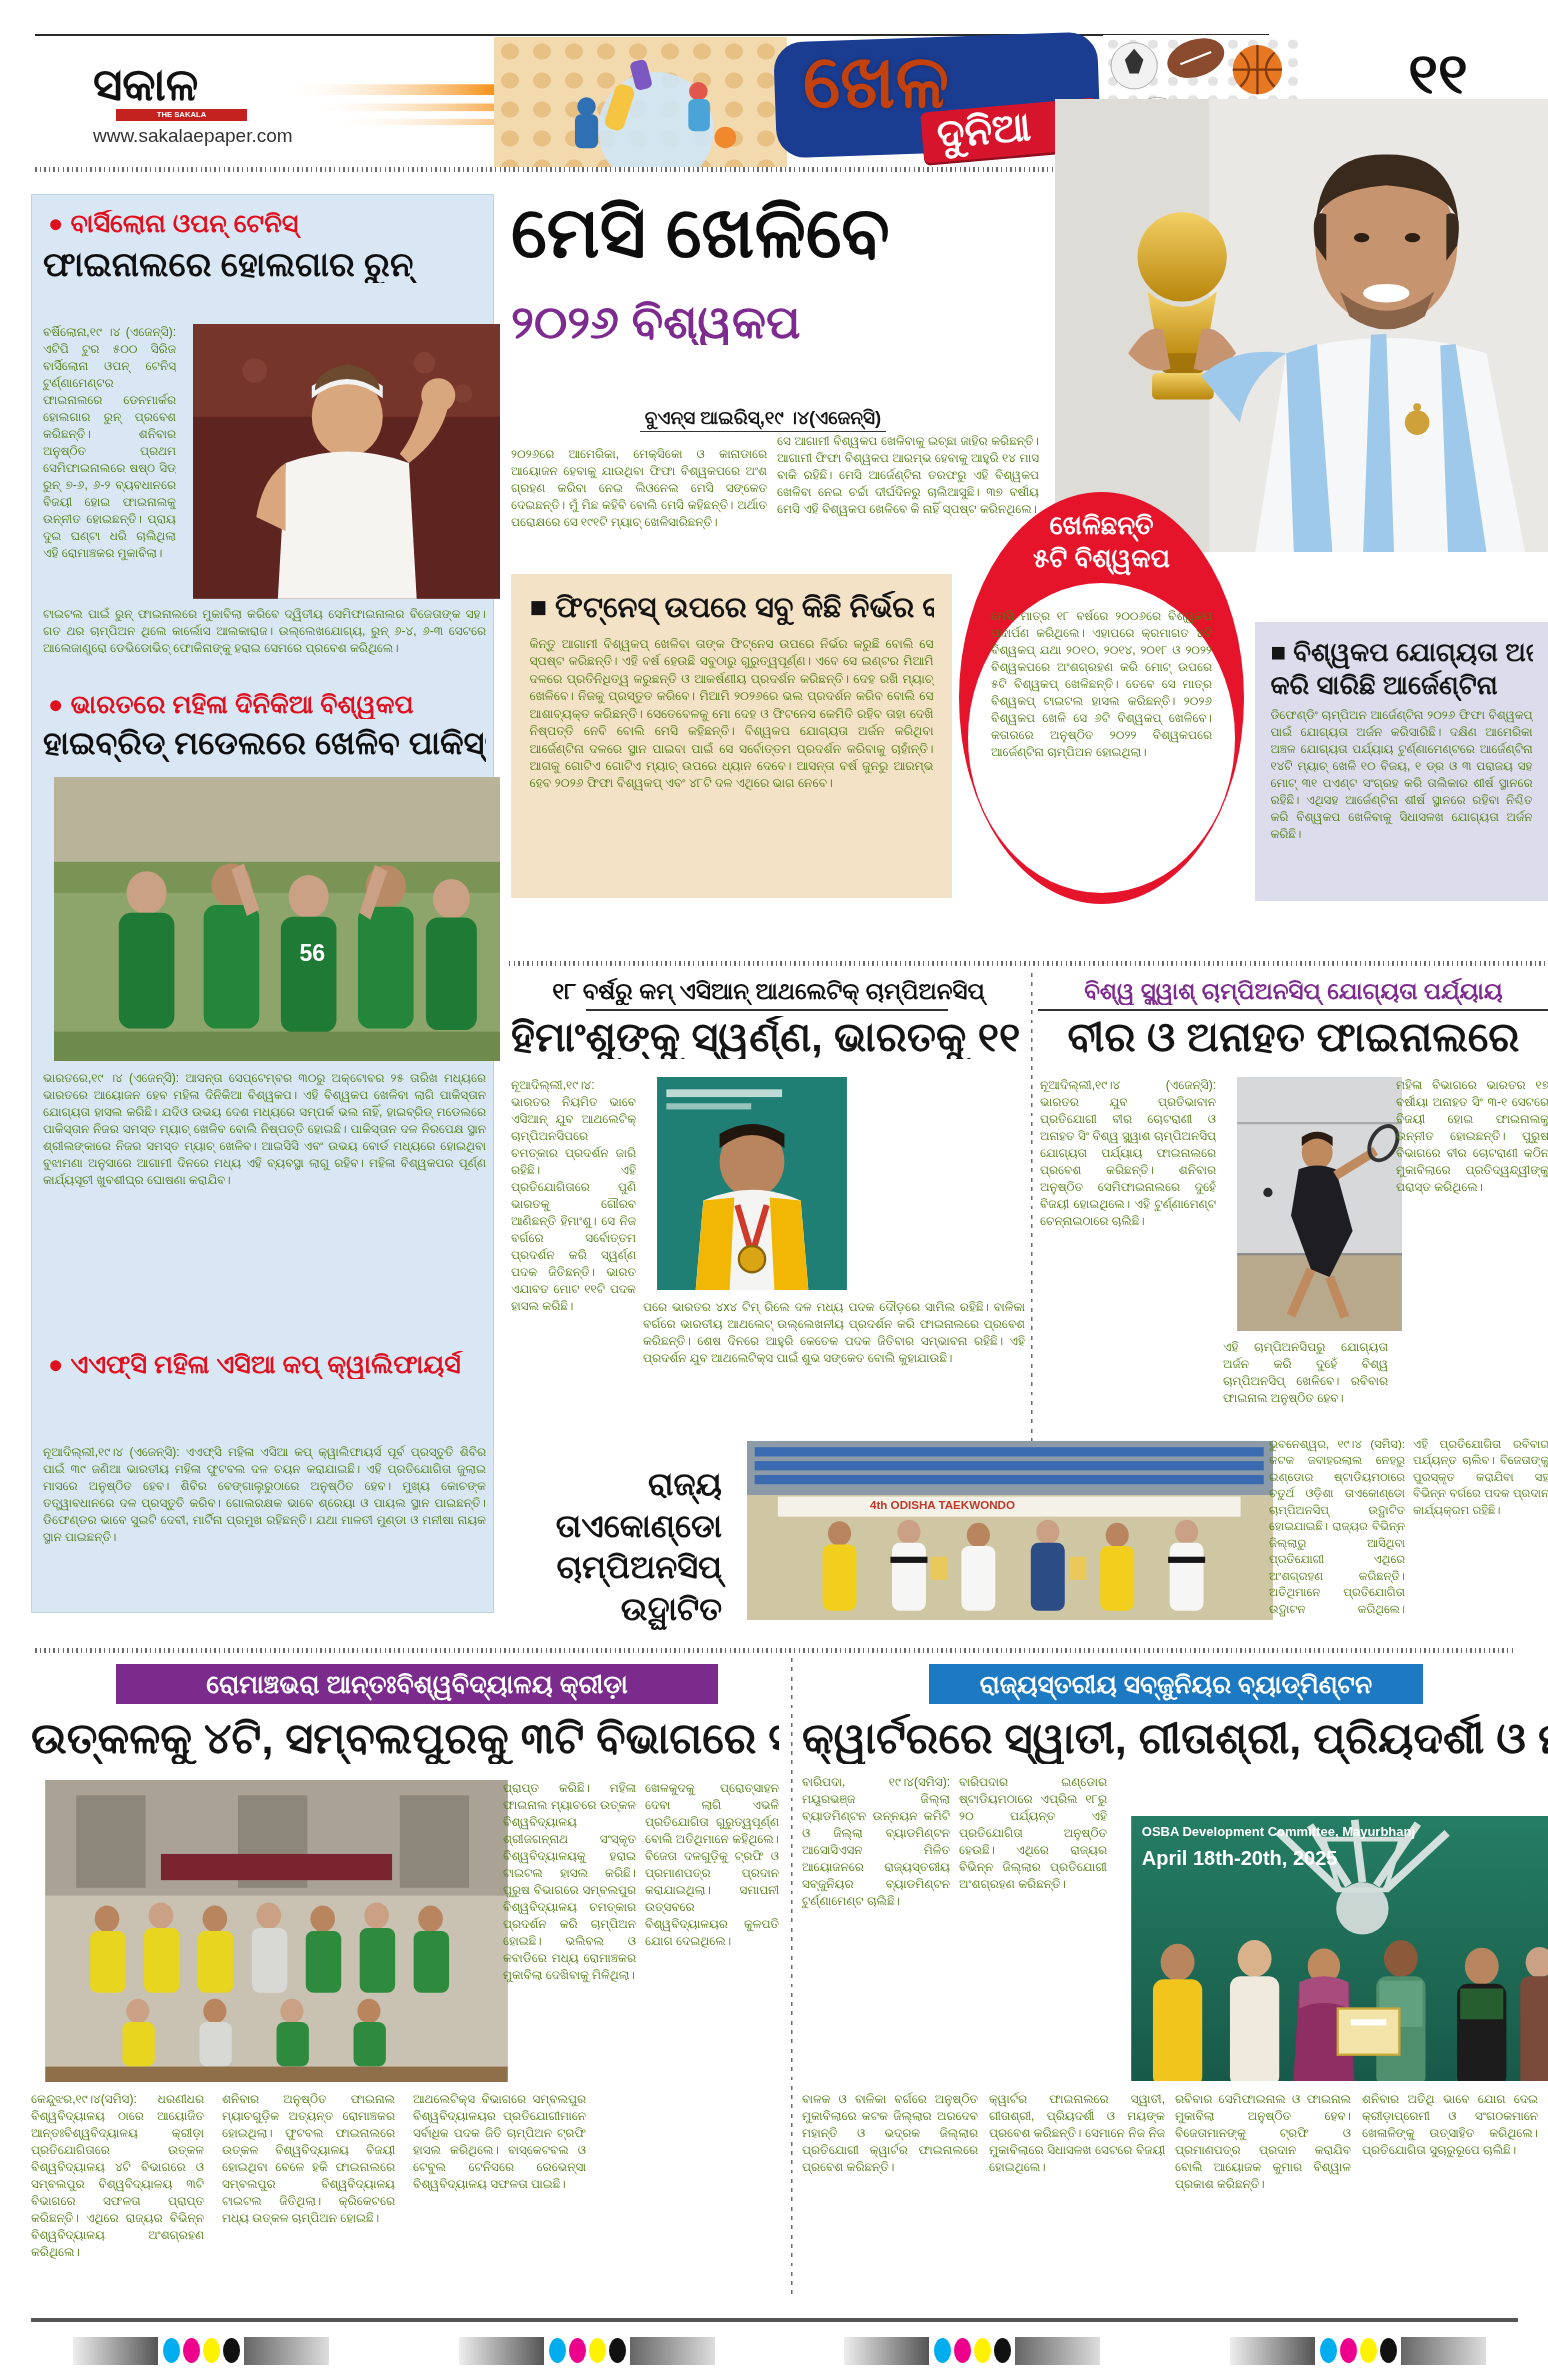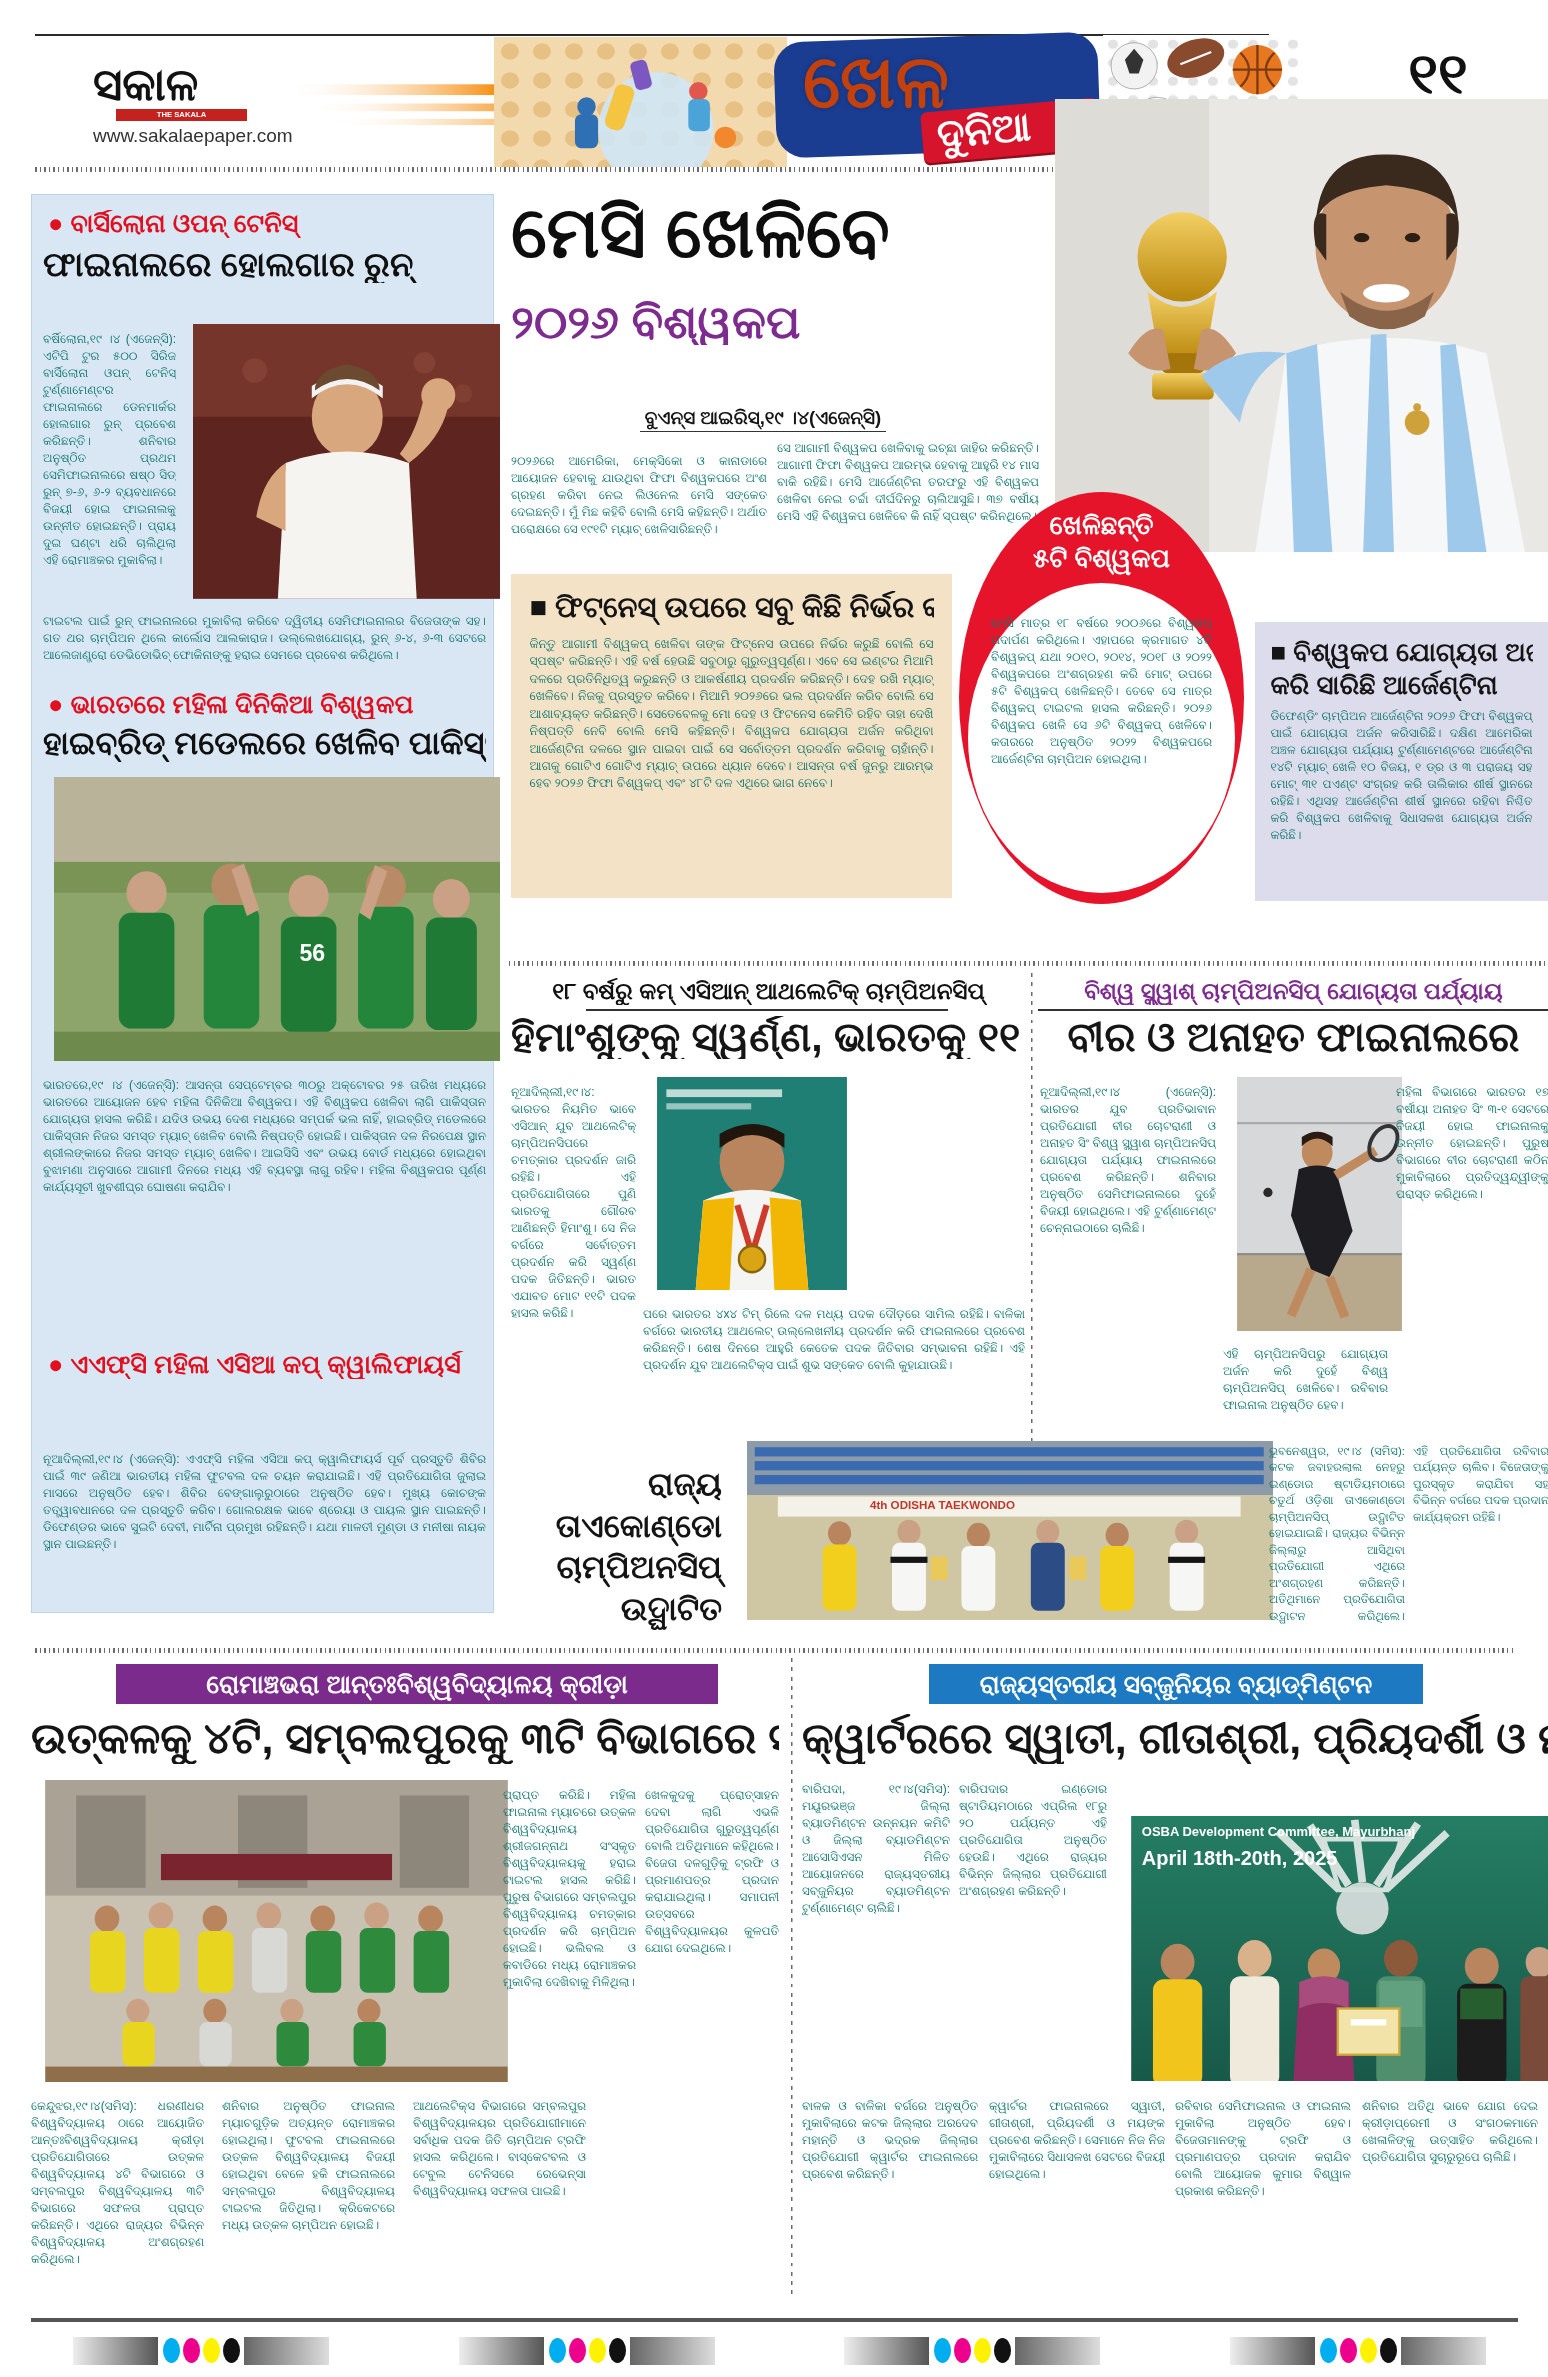--- a/index.html
+++ b/index.html
@@ -8,21 +8,21 @@
   .abs{position:absolute;}
   
   .hairline{background:#2a2a2a;height:2.3px;}
   .dotrule{height:8.5px;background-image:repeating-linear-gradient(90deg,#6a6a6a 0 1.5px,transparent 1.5px 4.6px);
            background-size:100% 55%;background-repeat:no-repeat;background-position:center;}
   .vdots{width:3.1px;background-image:repeating-linear-gradient(180deg,#6a6a6a 0 3.9px,transparent 3.9px 9.3px);
          background-size:1.5px 100%;background-repeat:no-repeat;background-position:center;}
   
   .kicker{font-weight:bold;font-size:25.4px;color:#e0101f;line-height:1.1;white-space:nowrap;overflow:hidden;}
   .h-left{font-weight:bold;font-size:34px;color:#101010;line-height:1.12;white-space:nowrap;overflow:hidden;}
-  .body{font-size:12px;line-height:1.42;text-align:justify;color:#0f766e;overflow:hidden;margin-top:7px;}
+  .body{font-size:12px;line-height:1.42;text-align:justify;color:#4d7c0f;overflow:hidden;}
   .dateline{font-weight:bold;font-size:18.5px;text-align:center;}
   .dateline span{border-bottom:1.5px solid #333;padding:0 4.6px 3.1px;}
   .seckick{font-weight:bold;font-size:23px;text-align:center;white-space:nowrap;overflow:hidden;}
   .sechead{font-weight:bold;font-size:41px;text-align:center;line-height:1.05;white-space:nowrap;overflow:hidden;}
   .banner{color:#fff;font-weight:bold;font-size:25.4px;text-align:center;line-height:40px;white-space:nowrap;overflow:hidden;}
   .bighead{font-weight:bold;font-size:43px;text-align:center;white-space:nowrap;overflow:hidden;}
   
   .photo{overflow:hidden;background:#ccc;margin-left:14px;}
   .photo svg{display:block;}
   .photo-label{position:absolute;color:#fff;font-weight:bold;}

